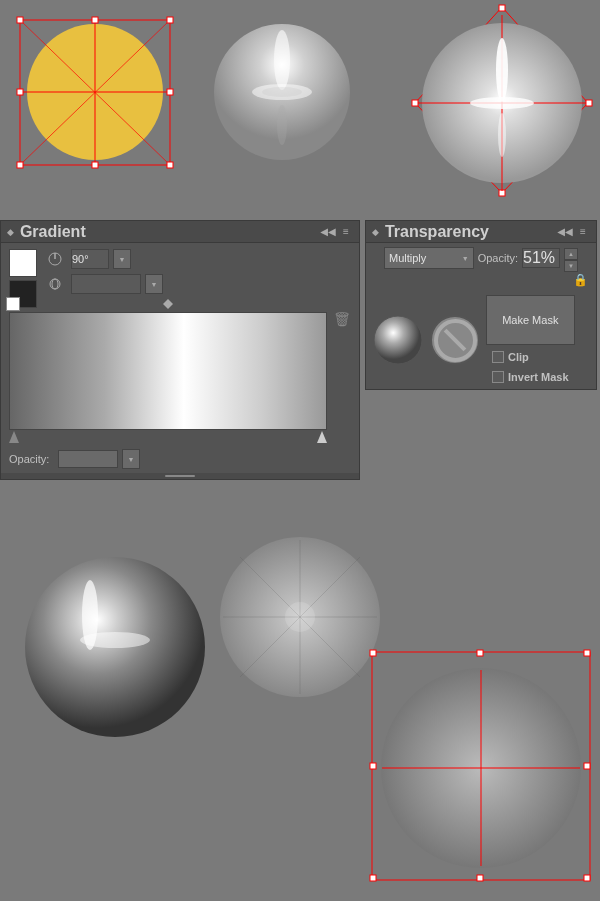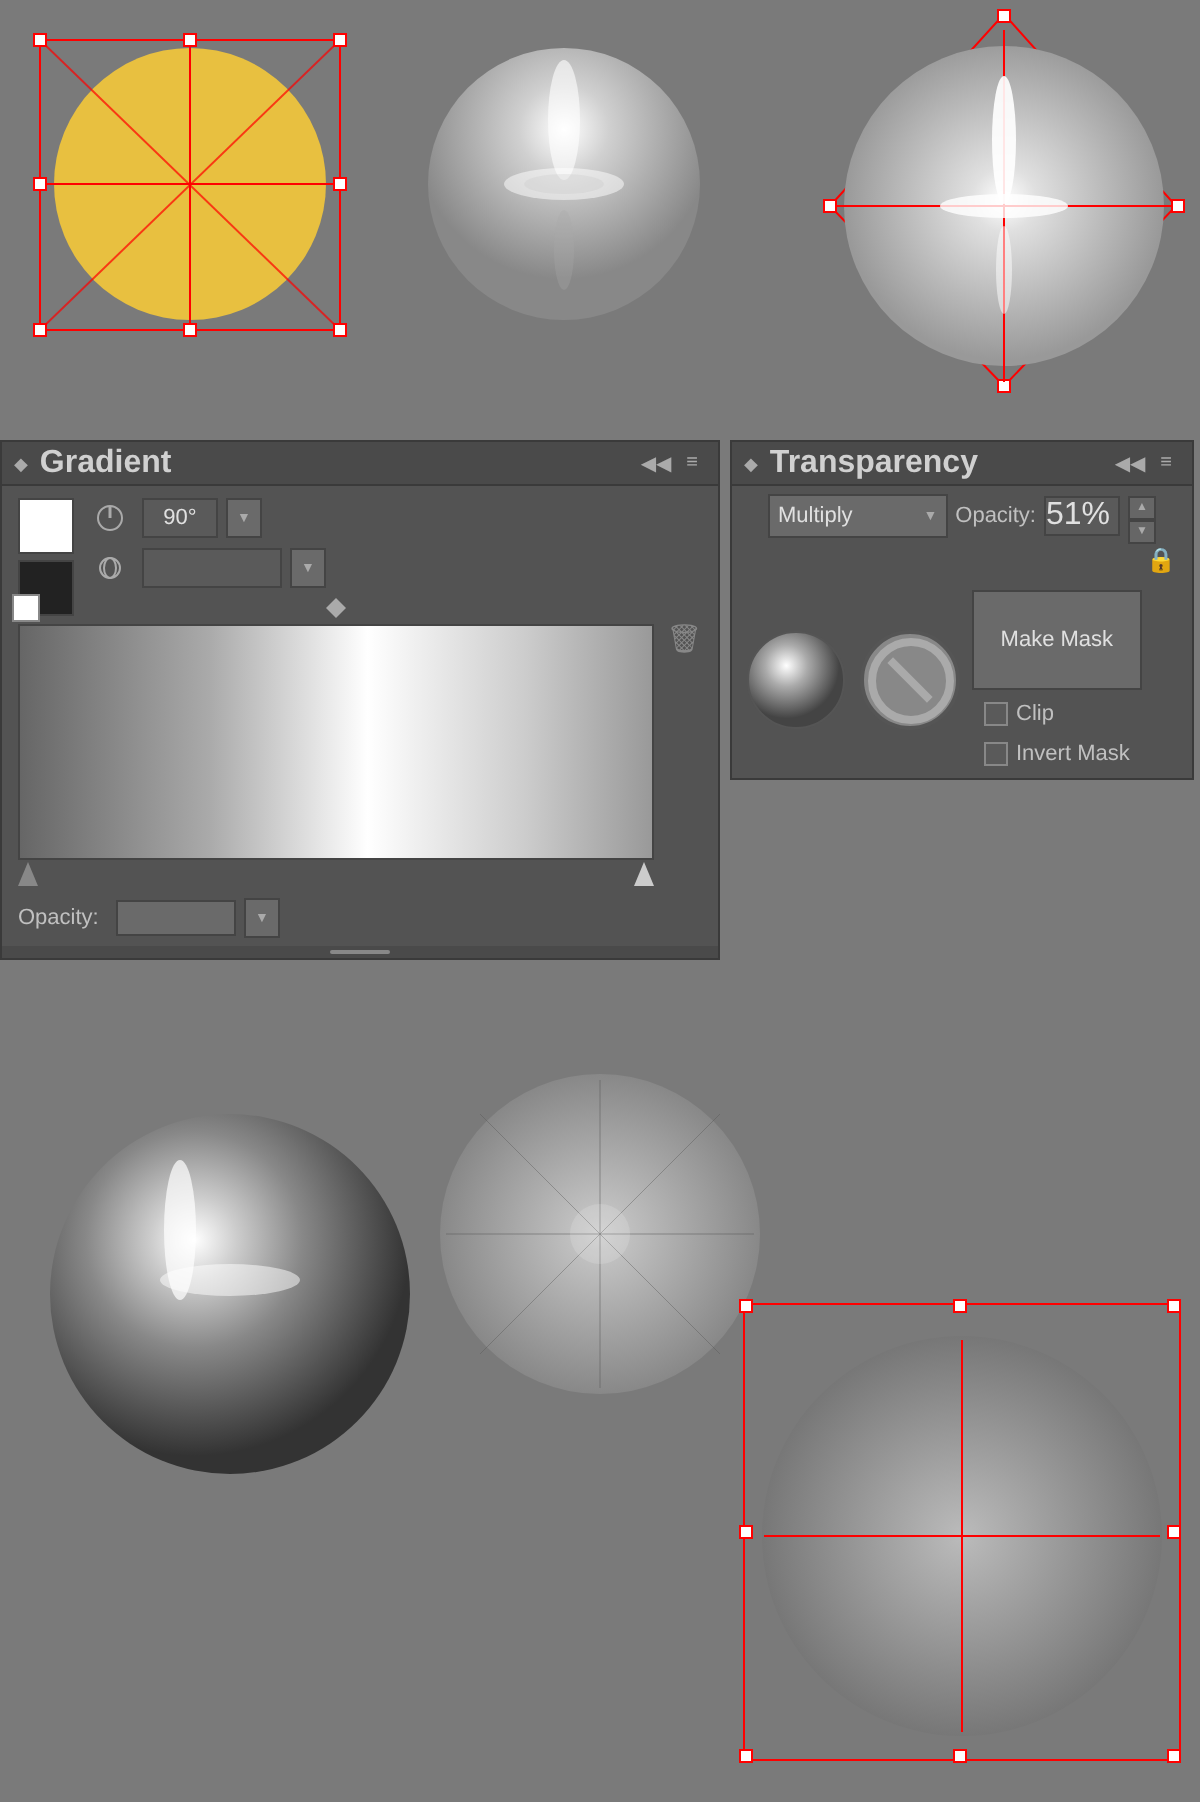--- a/index.html
+++ b/index.html
@@ -137,21 +137,21 @@
     .stroke-btn.active {
       background: #555;
       border-color: #888;
     }
     .angle-field {
       background: #5a5a5a;
       border: 1px solid #444;
       color: #e0e0e0;
       width: 38px; height: 20px;
       font-size: 11px;
-      text-align: center;
+      text-align: left;
     }
     .angle-dropdown {
       background: #6a6a6a;
       border: 1px solid #444;
       width: 18px; height: 20px;
       display: flex; align-items: center; justify-content: center;
       font-size: 7px; color: #aaa;
       cursor: pointer;
     }
     .opacity-location-row {
@@ -228,20 +228,21 @@
       border: 1px solid #444;
       color: #e0e0e0;
       font-size: 11px;
       padding: 18px 8px;
       cursor: pointer;
       white-space: nowrap;
     }
     .checkbox-row {
       display: flex; align-items: flex-start; gap: 4px;
       padding: 2px 6px;
+      font-weight: bold;
     }
     .checkbox-box {
       width: 12px; height: 12px;
       border: 1px solid #888;
       background: #5a5a5a;
       display: flex; align-items: center; justify-content: center;
       font-size: 8px;
     }
     .checkbox-label {
       font-size: 11px; color: #c0c0c0;

